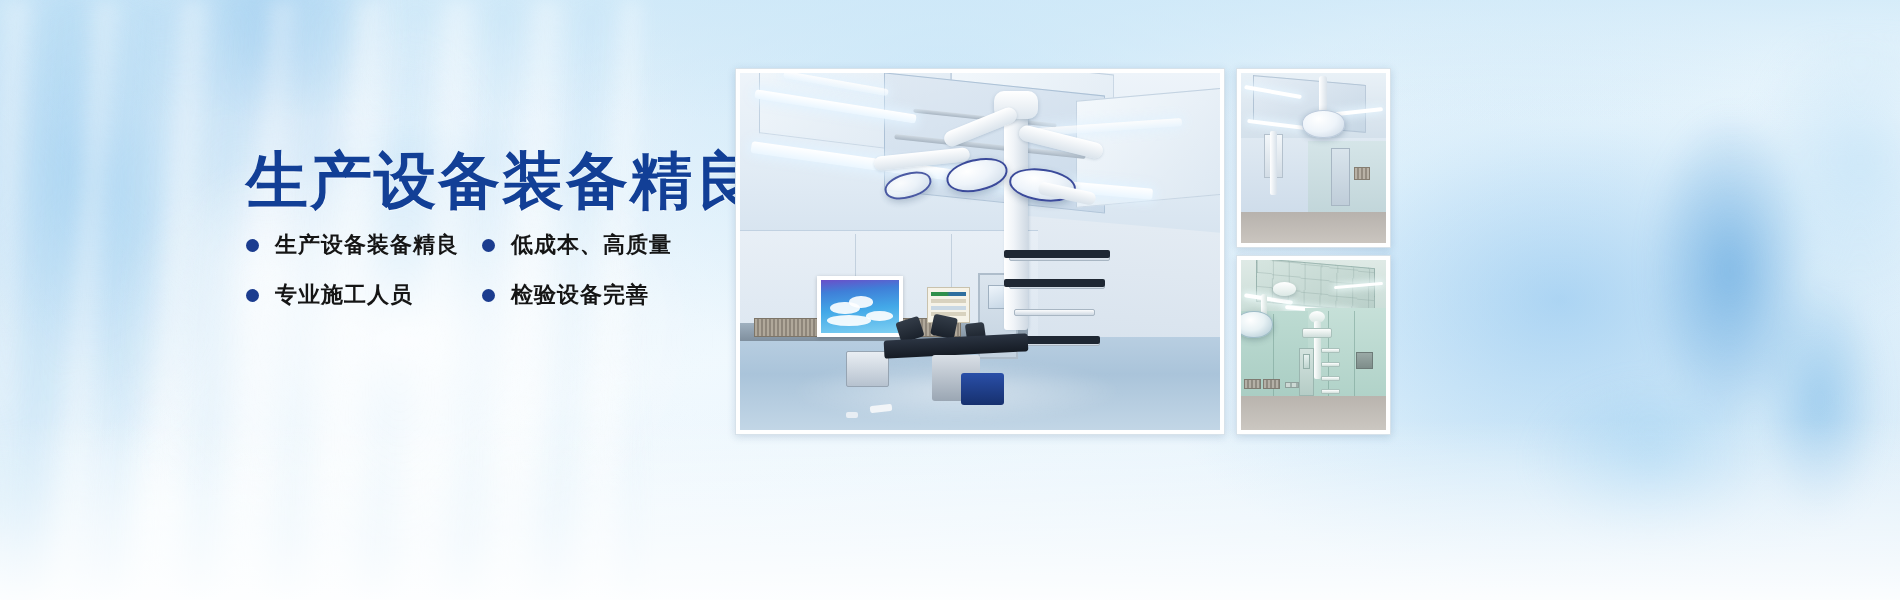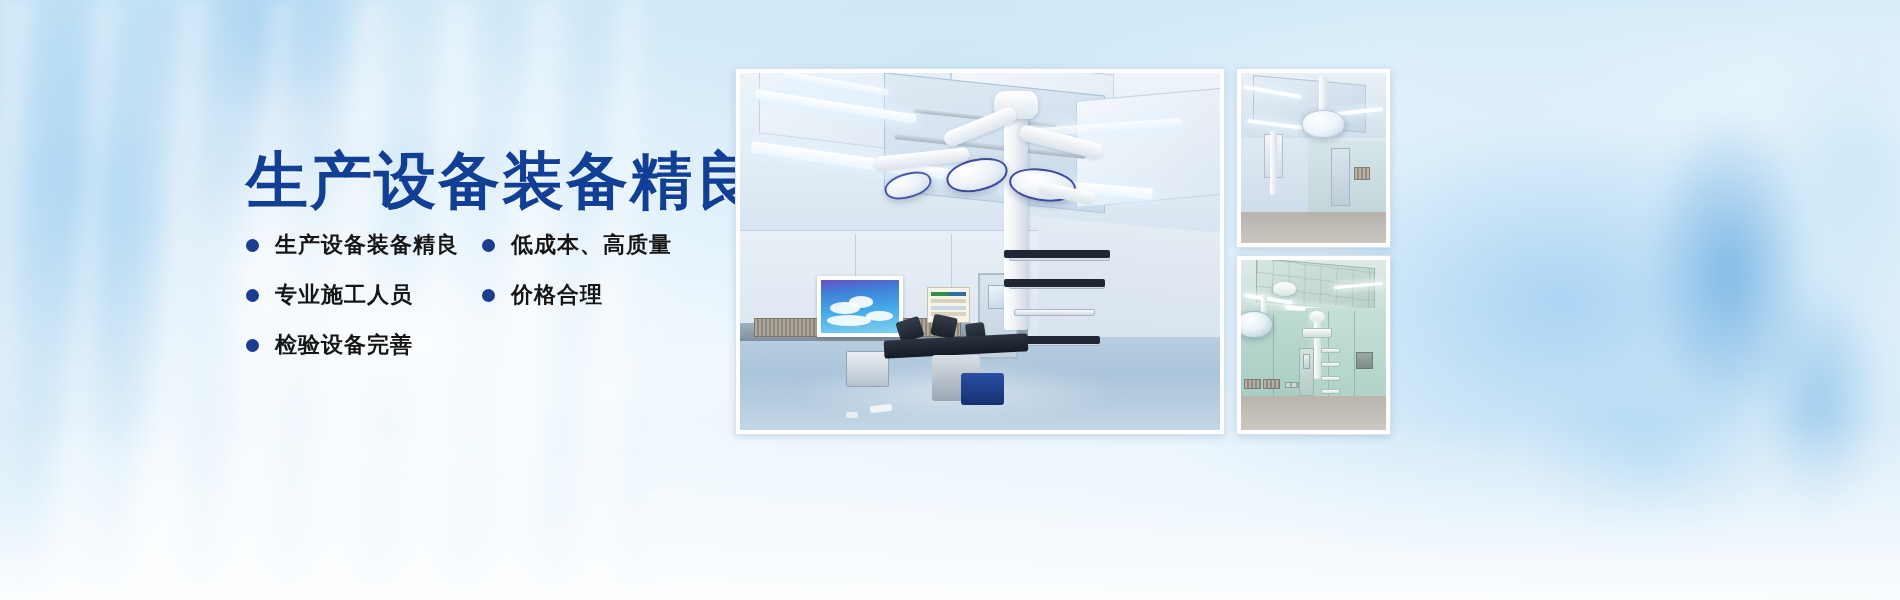--- a/index.html
+++ b/index.html
@@ -477,24 +477,20 @@
         <span class="dot"></span>
         <span class="feature-label">生产设备装备精良</span>
       </div>
       <div class="feature">
         <span class="dot"></span>
         <span class="feature-label">低成本、高质量</span>
       </div>
       <div class="feature">
         <span class="dot"></span>
         <span class="feature-label">专业施工人员</span>
-      </div>
-      <div class="feature">
-        <span class="dot"></span>
-        <span class="feature-label">价格合理</span>
       </div>
       <div class="feature">
         <span class="dot"></span>
         <span class="feature-label">检验设备完善</span>
       </div>
     </div>
   </div>
 
   <div class="gallery">
 

